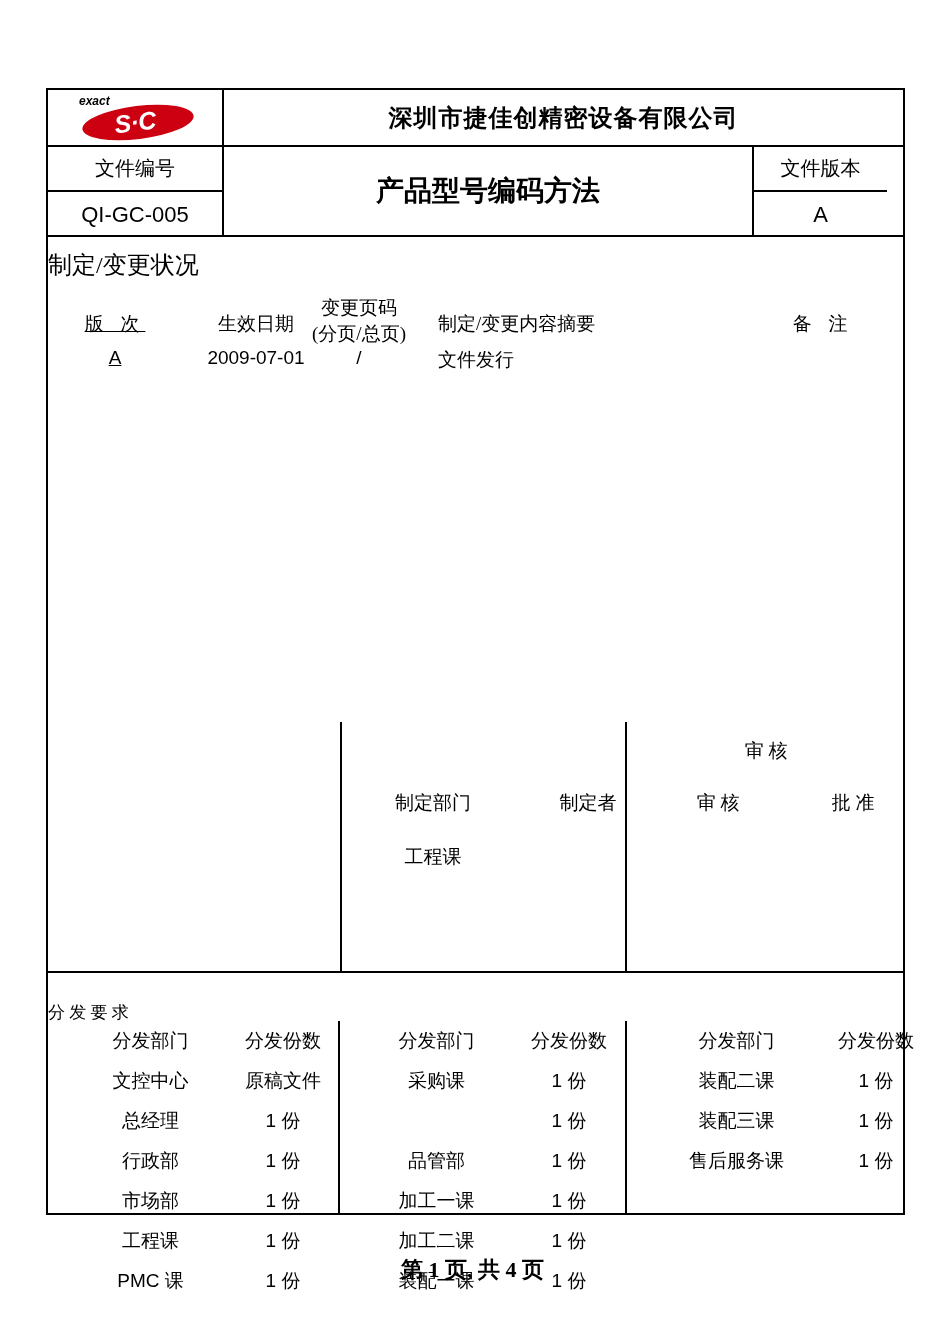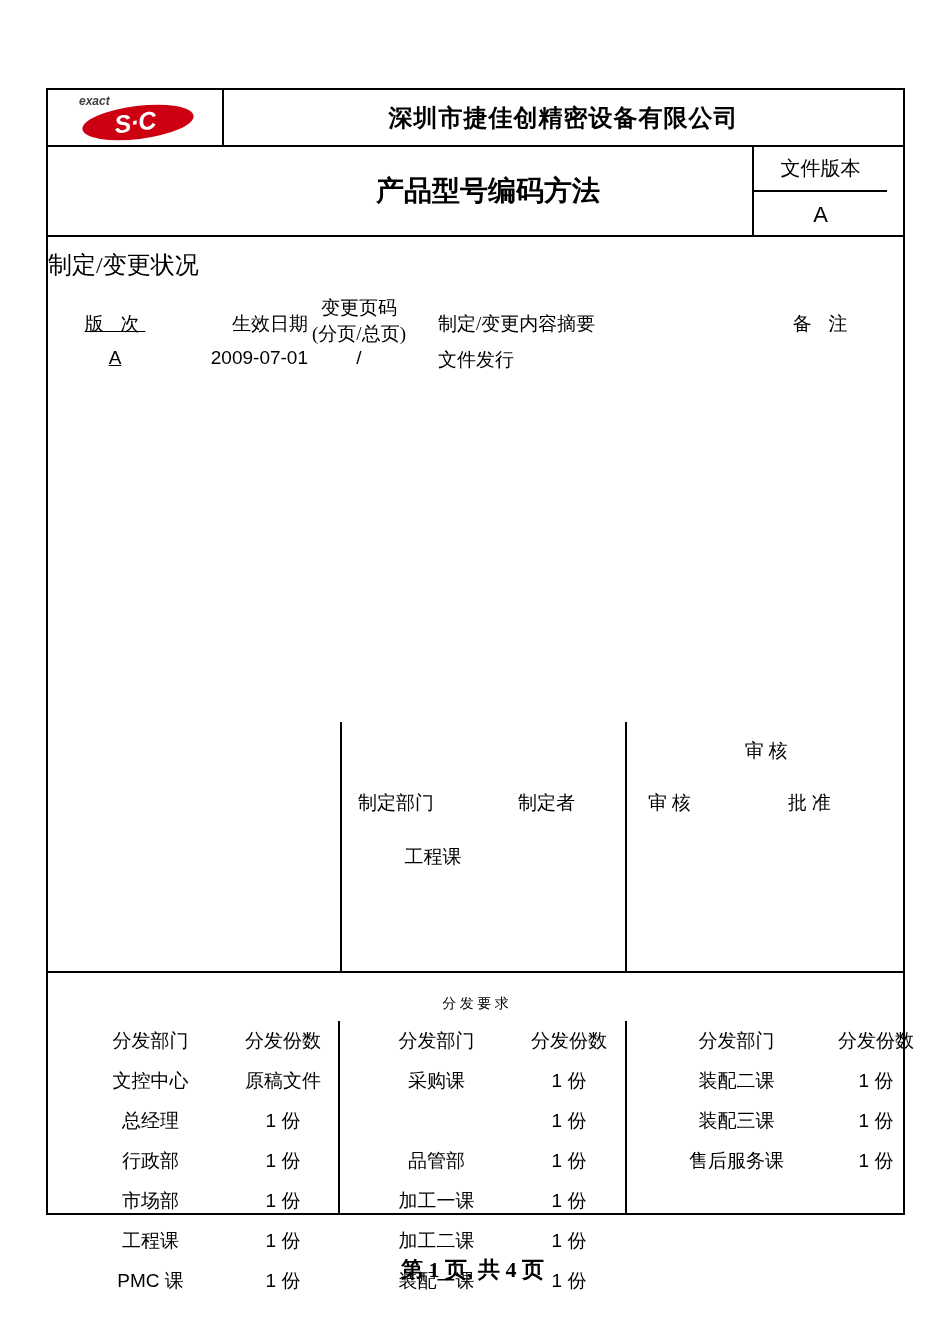--- a/index.html
+++ b/index.html
@@ -69,21 +69,21 @@
     font-family: "Liberation Sans", sans-serif;
     font-weight: bold;
     font-size: 25px;
     font-style: italic;
     letter-spacing: -0.5px;
     transform: rotate(-7deg);
   }
   .logo-exact {
     position: absolute;
     left: 3px; top: 0px;
-    color: #404040;
+    color: #000000;
     font-family: "Liberation Sans", sans-serif;
     font-weight: bold;
     font-style: italic;
     font-size: 12px;
   }
   .company-cell {
     left: 176px; top: 0; right: 0; height: 100%;
     display: flex; align-items: center; justify-content: center;
   }
   .company-name {
@@ -143,21 +143,21 @@
   }
   .rev-head {
     position: absolute;
     left: 0; top: 58px; width: 100%; height: 52px;
   }
   .rev-row {
     position: absolute;
     left: 0; width: 100%; height: 34px;
   }
   .rev-c1 { position:absolute; left: 22px;  width: 90px;  text-align:center;text-decoration:underline; }
-  .rev-c2 { position:absolute; left: 100px; width: 160px; text-align:right; }
+  .rev-c2 { position:absolute; left: 128px; width: 160px; text-align:center; }
   .rev-c3 { position:absolute; left: 246px; width: 130px; text-align:center; }
   .rev-c4 { position:absolute; left: 390px; width: 290px; text-align:left; }
   .rev-c5 { position:absolute; left: 720px; width: 110px; text-align:center; }
   .rev-head .rev-c1,
   .rev-head .rev-c2,
   .rev-head .rev-c4,
   .rev-head .rev-c5 { top: 16px; font-size: 19px; }
   .rev-head .rev-c3 { top: 0px; font-size: 19px; line-height: 26px; }
   .rev-data { top: 110px; }
   .rev-data .rev-c1,
@@ -181,38 +181,38 @@
   .appr-div2 {
     position: absolute; left: 577px; top: 0; width: 0;
     height: 100%; border-left: 2px solid #000;
   }
   .appr-head {
     position: absolute; top: 16px; font-size: 19px; text-align: center;
   }
   .appr-head-make { left: 292px; width: 285px; }
   .appr-head-chk  { left: 577px; width: 282px; }
   .appr-sub {
-    position: absolute; top: 68px; font-size: 19px; 
+    position: absolute; top: 68px; font-size: 19px; text-align: center;
   }
   .appr-sub-dept  { left: 310px; width: 150px; }
   .appr-sub-maker { left: 470px; width: 140px; }
   .appr-sub-chk   { left: 600px; width: 140px; }
   .appr-sub-apv   { left: 740px; width: 130px; }
   .appr-val {
     position: absolute; top: 122px; font-size: 19px; text-align: center;
   }
   .appr-val-dept { left: 310px; width: 150px; }
 
   
   .row-dist {
     left: 0; top: 883px; width: 100%; bottom: 0;
   }
   .dist-title {
-    position: absolute; left: 0; top: 22px; width: 100%;
-    text-align: center; font-size: 14px;
+    position: absolute; left: 0; top: 28px; width: 100%;
+    font-size: 17px;
   }
   .dist-div1 {
     position: absolute; left: 290px; top: 48px; width: 0;
     bottom: 0; border-left: 2px solid #000;
   }
   .dist-div2 {
     position: absolute; left: 577px; top: 48px; width: 0;
     bottom: 0; border-left: 2px solid #000;
   }
   .dist-grid {
@@ -264,20 +264,24 @@
         <div class="logo-exact">exact</div>
       </div>
     </div>
     <div class="abs company-cell">
       <span class="company-name">深圳市捷佳创精密设备有限公司</span>
     </div>
   </div>
 
   <div class="abs row-meta">
 
+    <div class="abs meta-left">
+      <div class="abs ctr meta-left-top">文件编号</div>
+      <div class="abs ctr meta-left-bot">QI-GC-005</div>
+    </div>
 
     <div class="abs ctr meta-title">产品型号编码方法</div>
 
     <div class="abs meta-right">
       <div class="abs ctr meta-right-top">文件版本</div>
       <div class="abs ctr meta-right-bot">A</div>
     </div>
   </div>
 
   <div class="abs row-rev">

